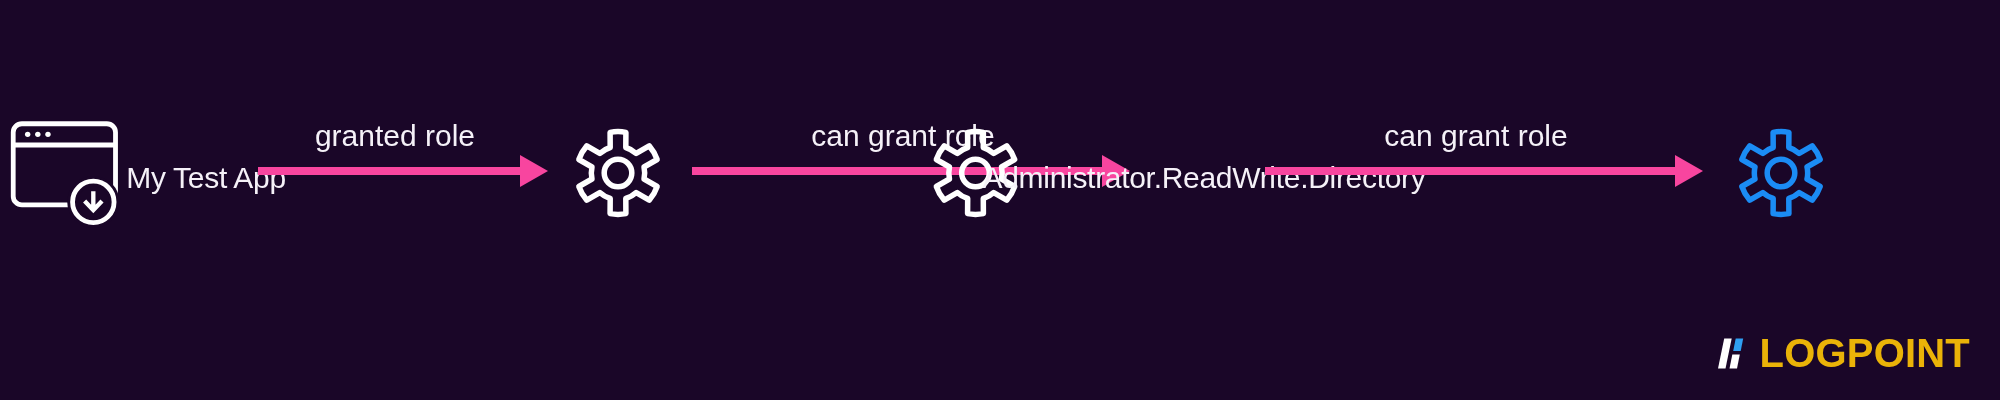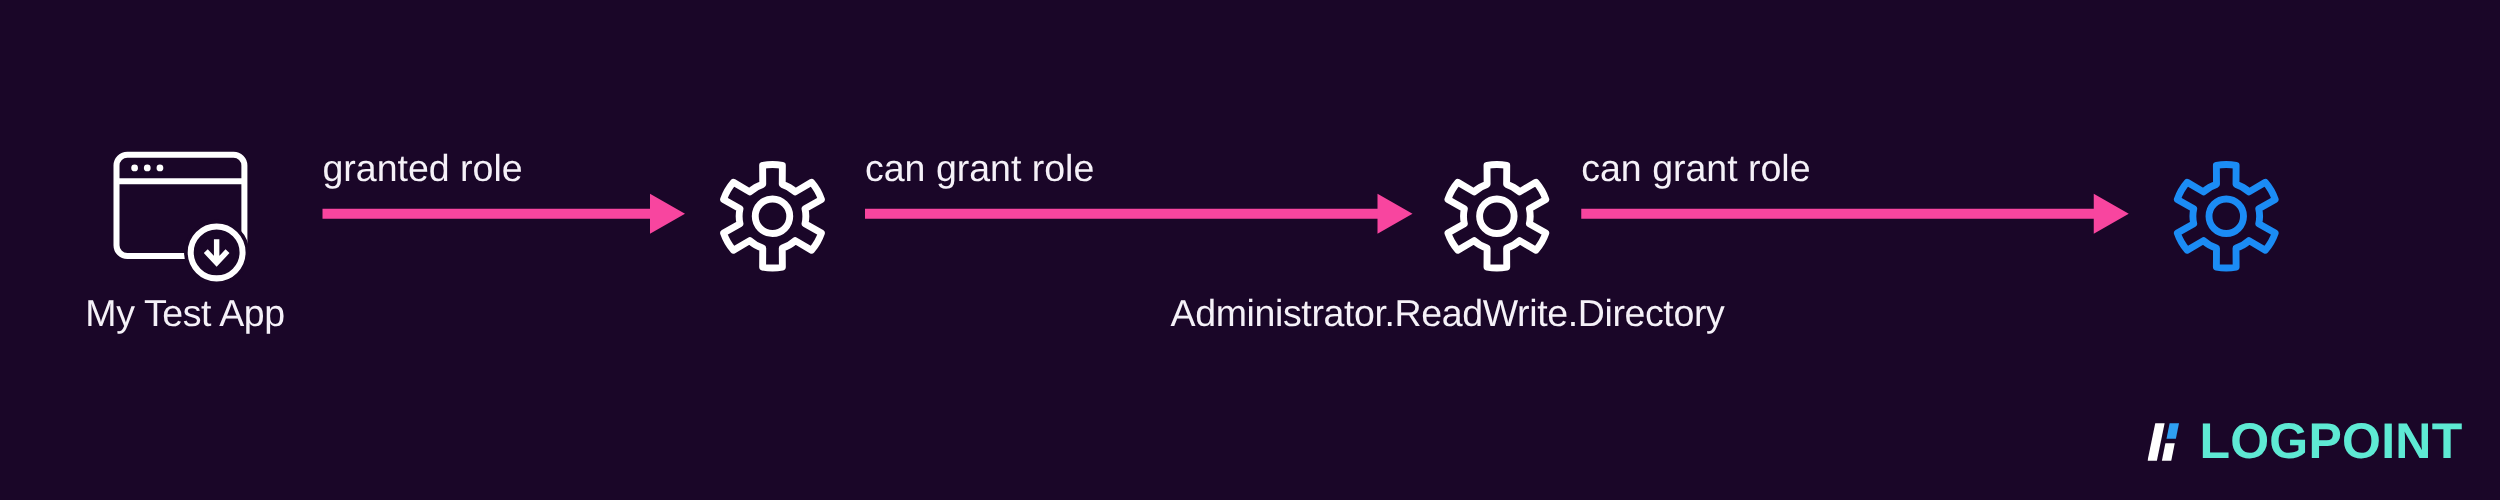--- a/index.html
+++ b/index.html
@@ -5,39 +5,39 @@
   html,body{margin:0;padding:0}
   body{
     width:2000px;height:400px;
     background:var(--background,#1a0628);
     font-family:"Liberation Sans","DejaVu Sans",sans-serif;
     overflow:hidden;
   }
   .canvas{position:relative;width:2000px;height:400px}
 
   
-  .node{position:absolute;top:120px;transform:translateX(-50%);display:flex;flex-direction:column;align-items:center}
+  .node{position:absolute;top:120px;transform:translateX(-50%);display:flex;flex-direction:row;align-items:center}
   .icon-wrap{height:105px;display:flex;align-items:center;justify-content:center}
   .node-label{margin-top:10px;font-size:30px;line-height:34px;color:var(--text,#f5f1f8);white-space:nowrap;letter-spacing:-0.3px}
 
   
   .edge{position:absolute;top:167px;height:8px}
   .edge-line{position:absolute;left:0;right:26px;top:0;height:8px;background:var(--arrow-pink,#f8459f)}
   .edge-head{position:absolute;right:0;top:-12px;width:0;height:0;
     border-left:28px solid var(--arrow-pink,#f8459f);
     border-top:16px solid transparent;border-bottom:16px solid transparent}
-  .edge-label{position:absolute;bottom:22px;left:0;right:16px;font-size:30px;color:var(--text,#f5f1f8);white-space:nowrap}
+  .edge-label{position:absolute;bottom:22px;left:0;right:16px;text-align:center;font-size:30px;color:var(--text,#f5f1f8);white-space:nowrap}
 
   
   .gear{display:block}
   .win-icon{display:block}
 
   
   .logo{position:absolute;right:30px;bottom:27px;display:flex;align-items:center;gap:14px}
-  .logo-text{color:#5eead4;font-size:40px;font-weight:bold;letter-spacing:0.2px;line-height:1}
+  .logo-text{color:#eab308;font-size:40px;font-weight:bold;letter-spacing:0.2px;line-height:1}
 </style>
 </head>
 <body>
 
 <div class="canvas">
 
   <div class="node" style="left:148px">
     <div class="icon-wrap">
       <svg class="win-icon" width="116" height="111" viewBox="0 0 120 115" aria-hidden="true">
         <rect x="3" y="7" width="106" height="84" rx="9" fill="none" stroke="var(--icon-white)" stroke-width="5"></rect>

